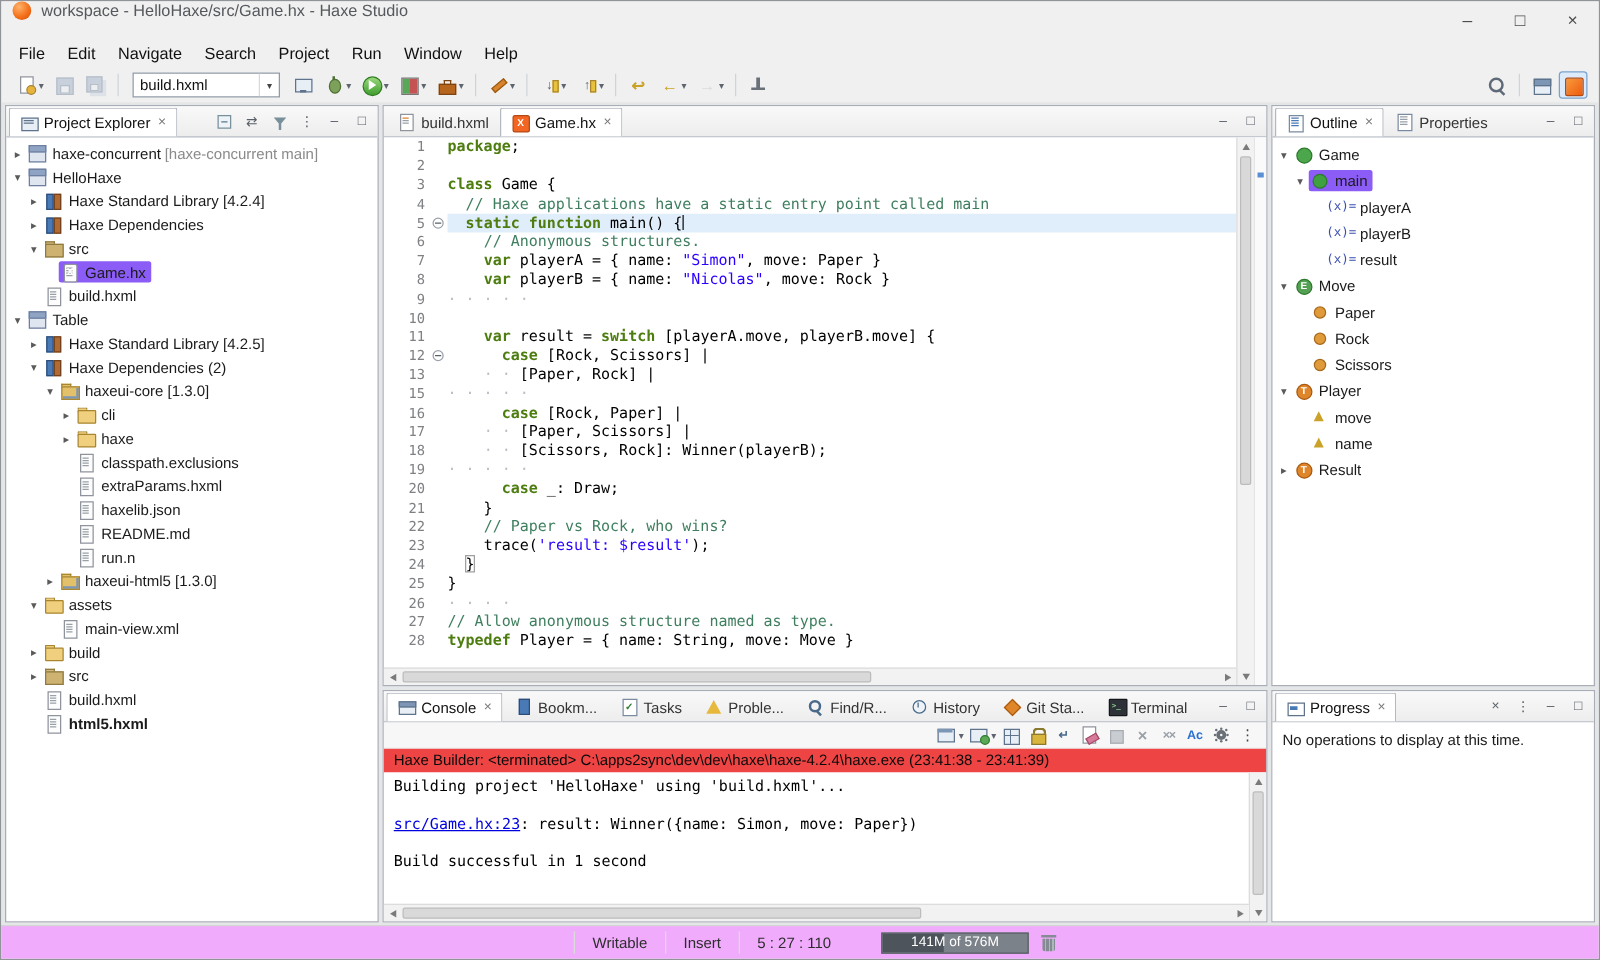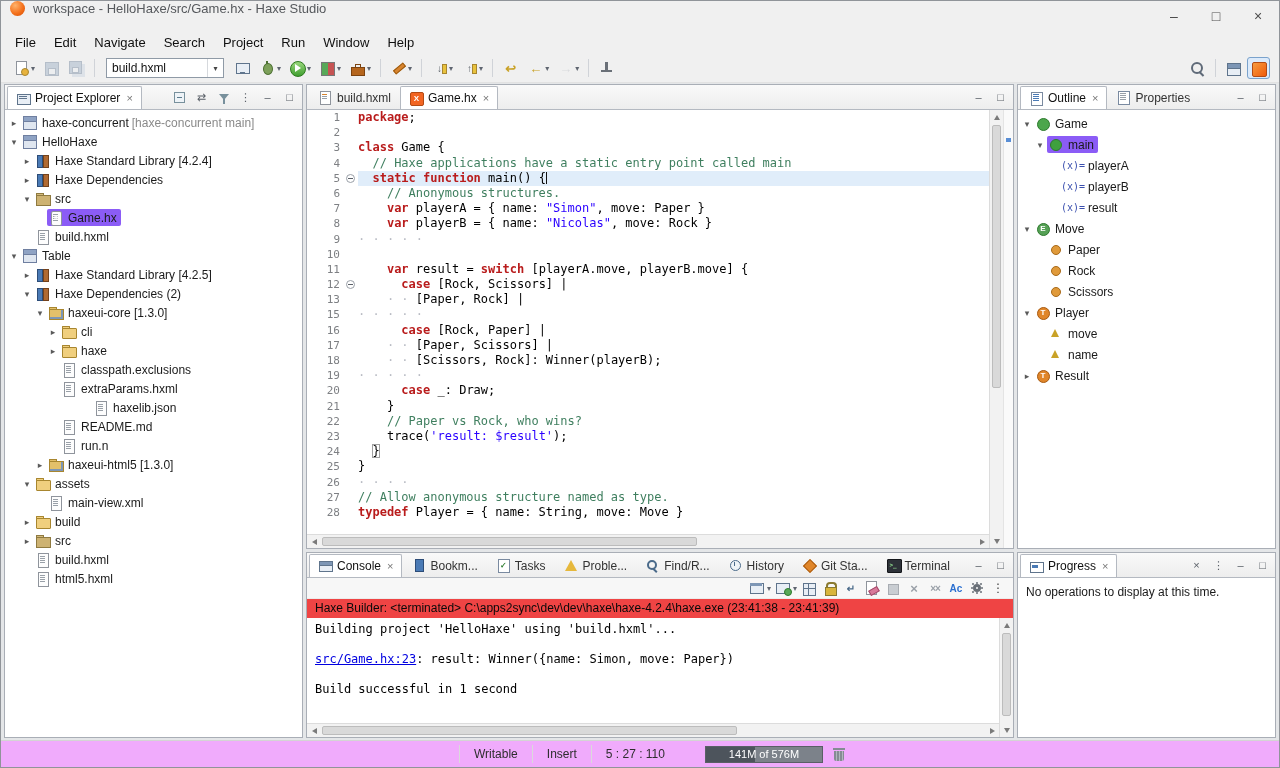--- a/index.html
+++ b/index.html
@@ -152,21 +152,21 @@
 .editor-body{flex:1;display:flex;min-height:0;background:#fff}
 .edit-area{position:relative;flex:1;overflow:hidden}
 .eline{display:flex;height:15.2px;line-height:15.2px}
 .ann{width:10px;flex:0 0 10px}
 .lnum{width:26px;flex:0 0 26px;text-align:right;padding-right:3px;color:#7e8084;font:11px/15.2px "DejaVu Sans Mono",monospace}
 .foldcol{width:15px;flex:0 0 15px}
 .fold-dot{display:block;width:9px;height:9px;margin:3px auto 0;border:1px solid #9aa0a8;border-radius:50%;background:#fff;position:relative}
 .fold-dot::after{content:"";position:absolute;left:1px;right:1px;top:3px;height:1px;background:#5a6068}
 .ltext{flex:1;font:12px/15.2px "DejaVu Sans Mono",monospace;white-space:pre;color:#000}
 .ltext.current{background:#e0edfa}
-.t-k{color:#b91c1c;font-weight:bold}
+.t-k{color:#4d7c0f;font-weight:bold}
 .t-c{color:#3f7f5f}
 .t-s{color:#2a00ff}
 .t-w{color:#b9bcc4}
 .t-b{outline:1px solid #a0a0a0;outline-offset:-1px}
 .caret{display:inline-block;width:1.5px;height:12px;background:#111;vertical-align:-2px}
 
 
 .vscroll{flex:0 0 14px;background:#f2f2f2;border-left:1px solid #dcdcdc;position:relative}
 .oruler{flex:0 0 10px;background:#fafafa;border-left:1px solid #e4e4e4;position:relative}
 .ov-marker{position:absolute;left:2px;right:2px;top:28px;height:4px;background:#5a8fd6}
@@ -455,21 +455,21 @@
                 <span class="tree-label">classpath.exclusions</span>
               </span>
             </div>
             <div class="tree-row" style="padding-left: 41px;">
               <span class="twistie"></span>
               <span class="row-inner">
                 <span class="ic ic-hxml-file"></span>
                 <span class="tree-label">extraParams.hxml</span>
               </span>
             </div>
-            <div class="tree-row" style="padding-left: 41px; margin-left: 32px;">
+            <div class="tree-row" style="padding-left: 41px;">
               <span class="twistie"></span>
               <span class="row-inner">
                 <span class="ic ic-json-file"></span>
                 <span class="tree-label">haxelib.json</span>
               </span>
             </div>
             <div class="tree-row" style="padding-left: 41px;">
               <span class="twistie"></span>
               <span class="row-inner">
                 <span class="ic ic-md-file"></span>
@@ -518,21 +518,21 @@
                 <span class="tree-label">src</span>
               </span>
             </div>
             <div class="tree-row" style="padding-left: 15px;">
               <span class="twistie"></span>
               <span class="row-inner">
                 <span class="ic ic-hxml-file"></span>
                 <span class="tree-label">build.hxml</span>
               </span>
             </div>
-            <div class="tree-row" style="padding-left: 15px;">
+            <div class="tree-row" style="padding-left: 15px; font-weight: bold;">
               <span class="twistie"></span>
               <span class="row-inner">
                 <span class="ic ic-hxml-file"></span>
                 <span class="tree-label">html5.hxml</span>
               </span>
             </div>
           </div>
       </div>
     </div>
 

